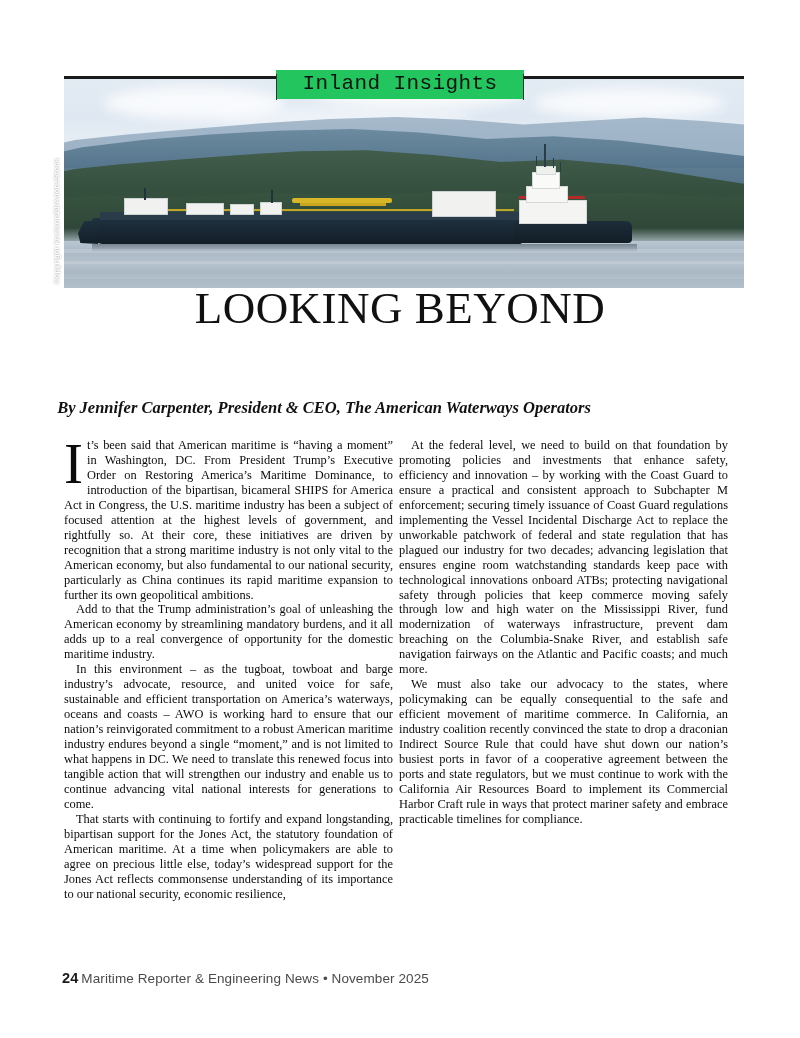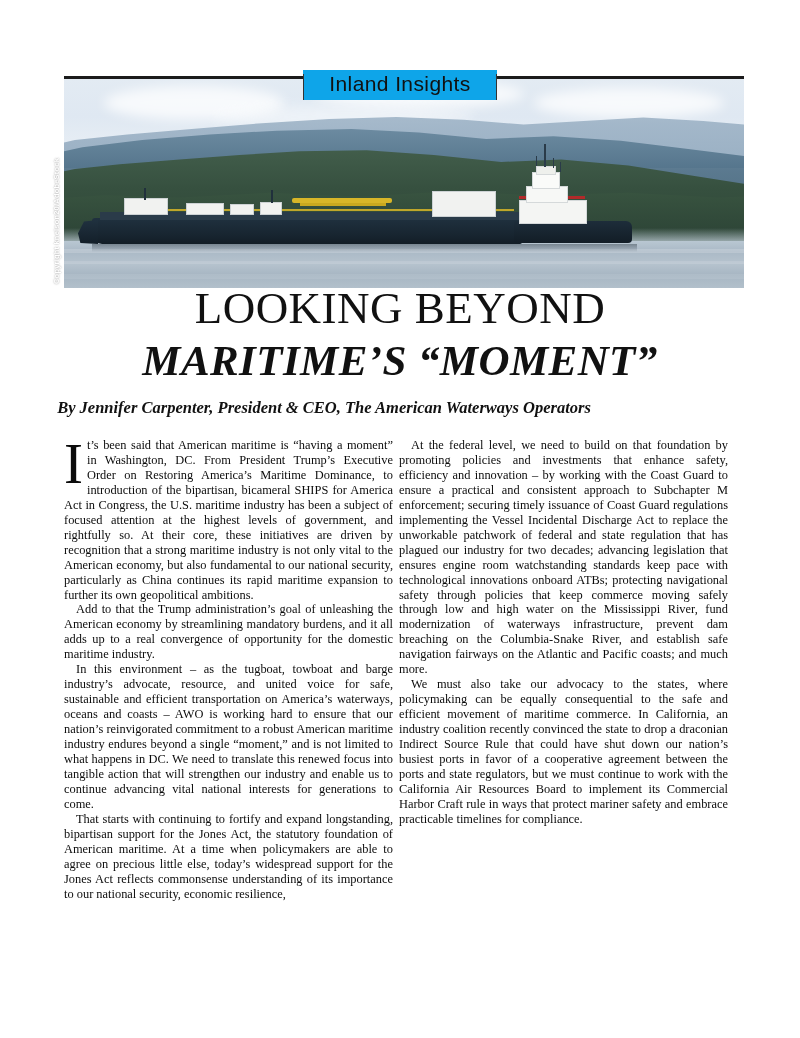--- a/index.html
+++ b/index.html
@@ -191,22 +191,22 @@
     position: absolute;
     left: 0; top: 70px;
     width: 800px;
     text-align: center;
     z-index: 5;
   }
   .kicker {
     display: inline-block;
     position: relative;
     padding: 2px 26px 4px 26px;
-    background: #0ea5e9;
-    font-family: Liberation Sans, sans-serif;
+    background: #22c55e;
+    font-family: Liberation Mono, monospace;
     font-size: 21px;
     letter-spacing: .4px;
     color: #111;
   }
   .kicker:before, .kicker:after {
     content:"";
     position:absolute;
     top: 4px;
     width: 1px; height: 26px;
     background: #333;
@@ -380,30 +380,32 @@
   <div class="photo-credit">
     <span class="photo-credit-inner">Copyright knelson20/AdobeStock</span>
   </div>
 
   <div class="header-rule"></div>
   <div class="kicker-wrap">
     <span class="kicker">Inland Insights</span>
   </div>
 
   <div class="headline-1">LOOKING BEYOND</div>
-  <div class="headline-2">MARITIME’S “MOMENT”</div>
   <div class="byline">By Jennifer Carpenter, President &amp; CEO, The American Waterways Operators</div>
 
   <div class="body-cols">
     <div class="col">
       <p class="first dropcap">It’s been said that American maritime is “having a moment” in Washington, DC.  From President Trump’s Executive Order on Restoring America’s Maritime Dominance, to introduction of the bipartisan, bicameral SHIPS for America Act in Congress, the U.S. maritime industry has been a subject of focused attention at the highest levels of government, and rightfully so. At their core, these initiatives are driven by recognition that a strong maritime industry is not only vital to the American economy, but also fundamental to our national security, particularly as China continues its rapid maritime expansion to further its own geopolitical ambitions.</p>
       <p>Add to that the Trump administration’s goal of unleashing the American economy by streamlining mandatory burdens, and it all adds up to a real convergence of opportunity for the domestic maritime industry.</p>
       <p>In this environment – as the tugboat, towboat and barge industry’s advocate, resource, and united voice for safe, sustainable and efficient transportation on America’s waterways, oceans and coasts – AWO is working hard to ensure that our nation’s reinvigorated commitment to a robust American maritime industry endures beyond a single “moment,” and is not limited to what happens in DC. We need to translate this renewed focus into tangible action that will strengthen our industry and enable us to continue advancing vital national interests for generations to come.</p>
       <p>That starts with continuing to fortify and expand longstanding, bipartisan support for the Jones Act, the statutory foundation of American maritime. At a time when policymakers are able to agree on precious little else, today’s widespread support for the Jones Act reflects commonsense understanding of its importance to our national security, economic resilience,</p>
     </div>
     <div class="col">
       <p>At the federal level, we need to build on that foundation by promoting policies and investments that enhance safety, efficiency and innovation – by working with the Coast Guard to ensure a practical and consistent approach to Subchapter M enforcement; securing timely issuance of Coast Guard regulations implementing the Vessel Incidental Discharge Act to replace the unworkable patchwork of federal and state regulation that has plagued our industry for two decades; advancing legislation that ensures engine room watchstanding standards keep pace with technological innovations onboard ATBs; protecting navigational safety through policies that keep commerce moving safely through low and high water on the Mississippi River, fund modernization of waterways infrastructure, prevent dam breaching on the Columbia-Snake River, and establish safe navigation fairways on the Atlantic and Pacific coasts; and much more.</p>
       <p>We must also take our advocacy to the states, where policymaking can be equally consequential to the safe and efficient movement of maritime commerce. In California, an industry coalition recently convinced the state to drop a draconian Indirect Source Rule that could have shut down our nation’s busiest ports in favor of a cooperative agreement between the ports and state regulators, but we must continue to work with the California Air Resources Board to implement its Commercial Harbor Craft rule in ways that protect mariner safety and embrace practicable timelines for compliance.</p>
     </div>
   </div>
 
+  <div class="footer">
+    <span class="pagenum">24</span><span>Maritime Reporter &amp; Engineering News • November 2025</span>
+  </div>
 
 </div>
 
 </body></html>

